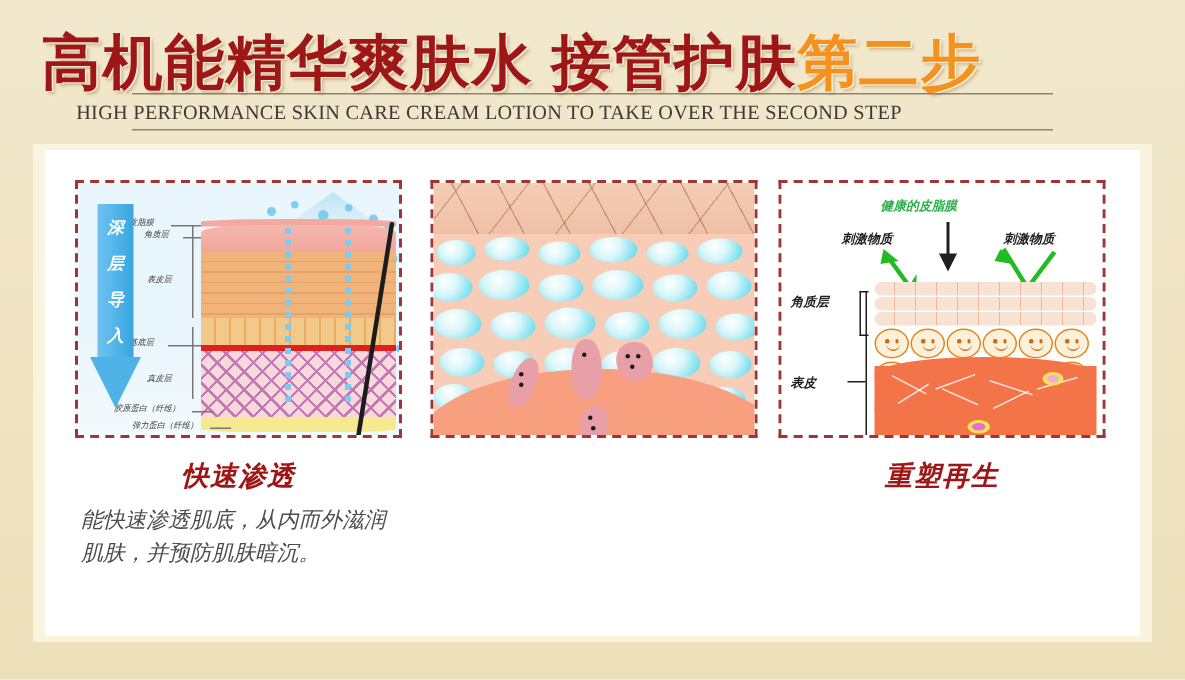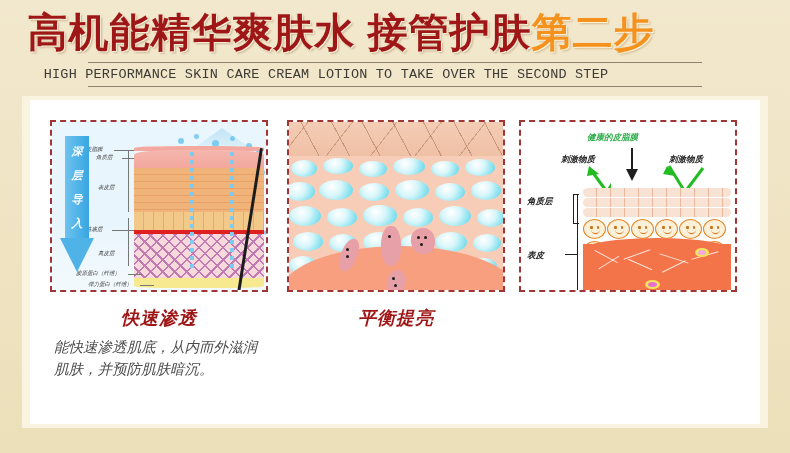--- a/index.html
+++ b/index.html
@@ -10,35 +10,35 @@
   }
   #page{
     position:relative;width:790px;height:453px;
     background:linear-gradient(180deg,#f2e8cd 0%,#efe3c2 55%,#ece0ba 100%);
     box-sizing:border-box;
   }
 
   
   .header{position:absolute;left:0;top:0;width:790px;height:96px;}
   .title-line{
-    position:absolute;left:0;top:8px;width:682px;text-align:center;
+    position:absolute;left:0;top:18px;width:682px;text-align:center;
     font-family:"DejaVu Sans","Liberation Sans",sans-serif;
     font-size:40px;font-weight:bold;letter-spacing:1px;
     white-space:nowrap;line-height:48px;
   }
   .t-red{color:#9e1616;text-shadow:1px 1px 0 #f7efd8,2px 2px 2px rgba(120,70,20,.30);}
   .t-orange{color:#f5921e;text-shadow:1px 1px 0 #fdf3dc,2px 2px 2px rgba(150,90,20,.30);}
   .t-gap{display:inline-block;width:12px;}
 
   .rule{position:absolute;left:88px;width:614px;height:1px;background:#6b6354;opacity:.75;}
   .rule.top{top:62px;}
   .rule.bot{top:86px;}
   .subtitle{
     position:absolute;left:0;top:64px;width:652px;text-align:center;
-    font-family:Liberation Mono, monospace;
+    font-family:Liberation Serif, serif;
     font-size:13.5px;letter-spacing:.2px;color:#3c3a34;line-height:22px;
     white-space:nowrap;
   }
 
   
   .card-outer{
     position:absolute;left:22px;top:96px;width:746px;height:332px;
     background:#faf3e0;
   }
   .card{
@@ -347,21 +347,20 @@
           <div class="pore-dot" style="left:128px;top:80px;"></div>
           <div class="pore-dot" style="left:135px;top:80px;"></div>
           <div class="pore-dot" style="left:131px;top:87px;"></div>
 
           <div class="pore" style="left:98px;top:114px;width:18px;height:26px;transform:rotate(10deg);"></div>
           <div class="pore-dot" style="left:103px;top:121px;"></div>
           <div class="pore-dot" style="left:105px;top:128px;"></div>
         </div>
       </div>
     </div>
-    <div class="heading">平衡提亮</div>
   </div>
 
   <div class="panel p3">
     <div class="figure">
       <div class="fig-inner p3bg">
 
         <div class="p3-label green" style="left:66px;top:10px;">健康的皮脂膜</div>
 
         <svg style="position:absolute;left:104px;top:26px;" width="14" height="34">
           <line x1="7" y1="0" x2="7" y2="24" stroke="#1f1f1f" stroke-width="2"></line>
@@ -468,15 +467,16 @@
           <div class="fiber" style="left:78px;top:22px;width:26px;transform:rotate(-26deg);"></div>
           <div class="fiber" style="left:108px;top:11px;width:28px;transform:rotate(-16deg);"></div>
           <div class="vessel" style="left:112px;top:4px;width:14px;height:9px;background:#f2e45a;"></div>
           <div class="vessel" style="left:115px;top:6px;width:8px;height:5px;background:#f7a7e0;"></div>
           <div class="vessel" style="left:62px;top:36px;width:15px;height:9px;background:#f2e45a;"></div>
           <div class="vessel" style="left:65px;top:38px;width:9px;height:5px;background:#e66fd0;"></div>
         </div>
 
       </div>
     </div>
+    <div class="heading">重塑再生</div>
   </div>
 
 </div>
 
 </body></html>

